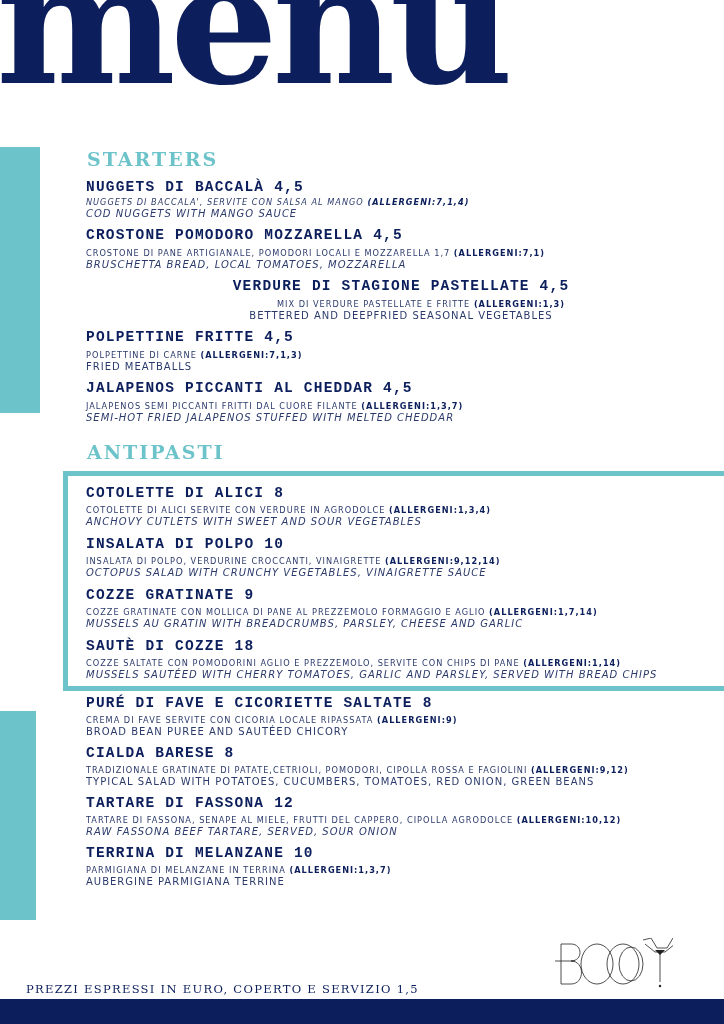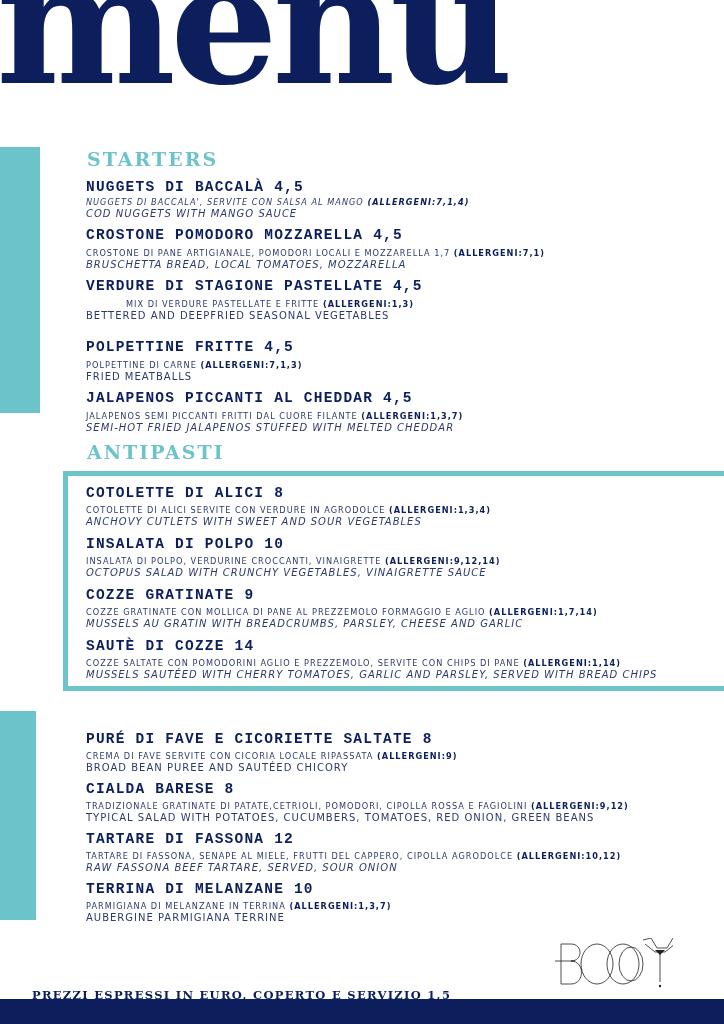--- a/index.html
+++ b/index.html
@@ -8,21 +8,21 @@
   .bar { position:absolute; background:#6cc3c9; }
   .frame { position:absolute; left:63px; top:471px; width:680px; height:210px; border:5px solid #6cc3c9; box-sizing:content-box; border-right:none; }
   .section-title { position:absolute; left:87px; font-family:"DejaVu Serif", serif; font-weight:bold; font-size:19px; letter-spacing:2px; color:#6cc3c9; margin:0; }
   .items { position:absolute; left:86px; width:630px; }
   .item { margin:0; }
   .item-name { font-family:Liberation Mono, monospace; font-weight:bold; font-size:14.5px; letter-spacing:1.2px; color:#0c1f5c; line-height:19px; white-space:nowrap; }
   .desc { font-size:8.2px; letter-spacing:1px; color:#2b3a6b; line-height:11px; white-space:nowrap; }
   .desc .allerg { font-weight:bold; color:#0c1f5c; }
   .en { font-size:10px; letter-spacing:1px; color:#2b3a6b; line-height:11px; white-space:nowrap; }
   .en.italic { font-style:italic; }
-  .footer-note { position:absolute; left:18px; top:974px; font-family:"DejaVu Serif", serif; font-weight:bold; font-size:11.5px; letter-spacing:1.3px; color:#0c1f5c; margin:14px; }
+  .footer-note { position:absolute; left:18px; top:974px; font-family:"DejaVu Serif", serif; font-weight:normal; font-size:11.5px; letter-spacing:1.3px; color:#0c1f5c; margin:8px; }
   .footer-band { position:absolute; left:0; top:999px; width:724px; height:25px; background:#0c1f5c; }
   .logo { position:absolute; left:553px; top:938px; width:120px; height:52px; }
 </style>
 </head>
 <body>
 
 <h1 class="title">menu</h1>
 
 <div class="bar" style="left:0;top:147px;width:40px;height:266px;"></div>
 <div class="bar" style="left:0;top:711px;width:36px;height:209px;"></div>
@@ -33,21 +33,21 @@
   <div class="item" style="margin-bottom:7px;">
     <div class="item-name">NUGGETS DI BACCALÀ 4,5</div>
     <div class="desc" style="font-style:italic;"><span>NUGGETS DI BACCALA', SERVITE CON SALSA AL MANGO</span> <span class="allerg" style="">(ALLERGENI:7,1,4)</span></div>
     <div class="en italic">COD NUGGETS WITH MANGO SAUCE</div>
   </div>
   <div class="item" style="margin-bottom:7px;">
     <div class="item-name">CROSTONE POMODORO MOZZARELLA 4,5</div>
     <div class="desc" style="margin-top:3px;"><span>CROSTONE DI PANE ARTIGIANALE, POMODORI LOCALI E MOZZARELLA 1,7</span> <span class="allerg">(ALLERGENI:7,1)</span></div>
     <div class="en italic">BRUSCHETTA BREAD, LOCAL TOMATOES, MOZZARELLA</div>
   </div>
-  <div class="item" style="margin-bottom:17px;">
+  <div class="item" style="margin-bottom:7px;text-align:center;">
     <div class="item-name">VERDURE DI STAGIONE PASTELLATE 4,5</div>
     <div class="desc" style="margin-top:3px;padding-left:40px;"><span>MIX DI VERDURE PASTELLATE E FRITTE</span> <span class="allerg">(ALLERGENI:1,3)</span></div>
     <div class="en">BETTERED AND DEEPFRIED SEASONAL VEGETABLES</div>
   </div>
   <div class="item" style="margin-bottom:7px;">
     <div class="item-name">POLPETTINE FRITTE 4,5</div>
     <div class="desc" style="margin-top:3px;"><span>POLPETTINE DI CARNE</span> <span class="allerg">(ALLERGENI:7,1,3)</span></div>
     <div class="en">FRIED MEATBALLS</div>
   </div>
   <div class="item">
@@ -68,27 +68,27 @@
     <div class="item-name">INSALATA DI POLPO 10</div>
     <div class="desc" style="margin-top:2px;"><span>INSALATA DI POLPO, VERDURINE CROCCANTI, VINAIGRETTE</span> <span class="allerg">(ALLERGENI:9,12,14)</span></div>
     <div class="en italic">OCTOPUS SALAD WITH CRUNCHY VEGETABLES, VINAIGRETTE SAUCE</div>
   </div>
   <div class="item" style="margin-bottom:8px;">
     <div class="item-name">COZZE GRATINATE 9</div>
     <div class="desc" style="margin-top:2px;"><span>COZZE GRATINATE CON MOLLICA DI PANE AL PREZZEMOLO FORMAGGIO E AGLIO</span> <span class="allerg">(ALLERGENI:1,7,14)</span></div>
     <div class="en italic">MUSSELS AU GRATIN WITH BREADCRUMBS, PARSLEY, CHEESE AND GARLIC</div>
   </div>
   <div class="item">
-    <div class="item-name">SAUTÈ DI COZZE 14</div>
+    <div class="item-name">SAUTÈ DI COZZE 18</div>
     <div class="desc" style="margin-top:2px;"><span>COZZE SALTATE CON POMODORINI AGLIO E PREZZEMOLO, SERVITE CON CHIPS DI PANE</span> <span class="allerg">(ALLERGENI:1,14)</span></div>
     <div class="en italic">MUSSELS SAUTÉED WITH CHERRY TOMATOES, GARLIC AND PARSLEY, SERVED WITH BREAD CHIPS</div>
   </div>
 </div>
 
-<div class="items" style="top:730px;">
+<div class="items" style="top:694px;">
   <div class="item" style="margin-bottom:7px;">
     <div class="item-name">PURÉ DI FAVE E CICORIETTE SALTATE 8</div>
     <div class="desc" style="margin-top:2px;"><span>CREMA DI FAVE SERVITE CON CICORIA LOCALE RIPASSATA</span> <span class="allerg">(ALLERGENI:9)</span></div>
     <div class="en">BROAD BEAN PUREE AND SAUTÉED CHICORY</div>
   </div>
   <div class="item" style="margin-bottom:7px;">
     <div class="item-name">CIALDA BARESE 8</div>
     <div class="desc" style="margin-top:2px;"><span>TRADIZIONALE GRATINATE DI PATATE,CETRIOLI, POMODORI, CIPOLLA ROSSA E FAGIOLINI</span> <span class="allerg">(ALLERGENI:9,12)</span></div>
     <div class="en">TYPICAL SALAD WITH POTATOES, CUCUMBERS, TOMATOES, RED ONION, GREEN BEANS</div>
   </div>

